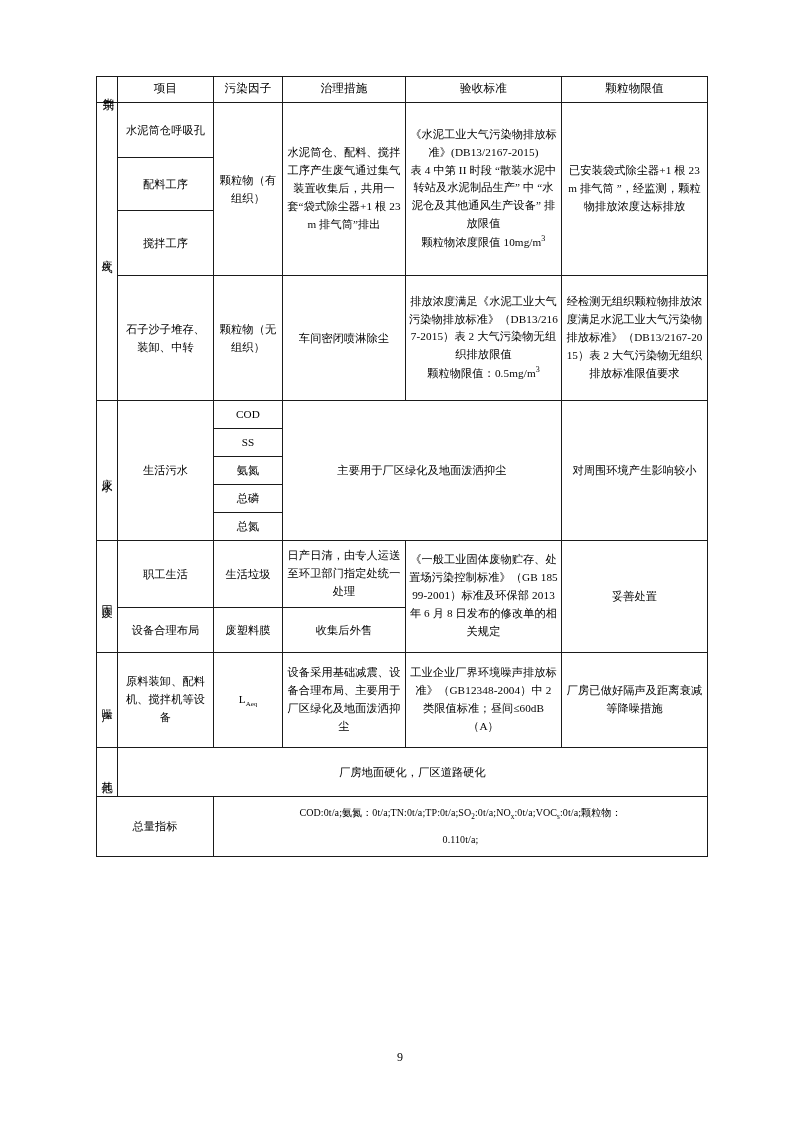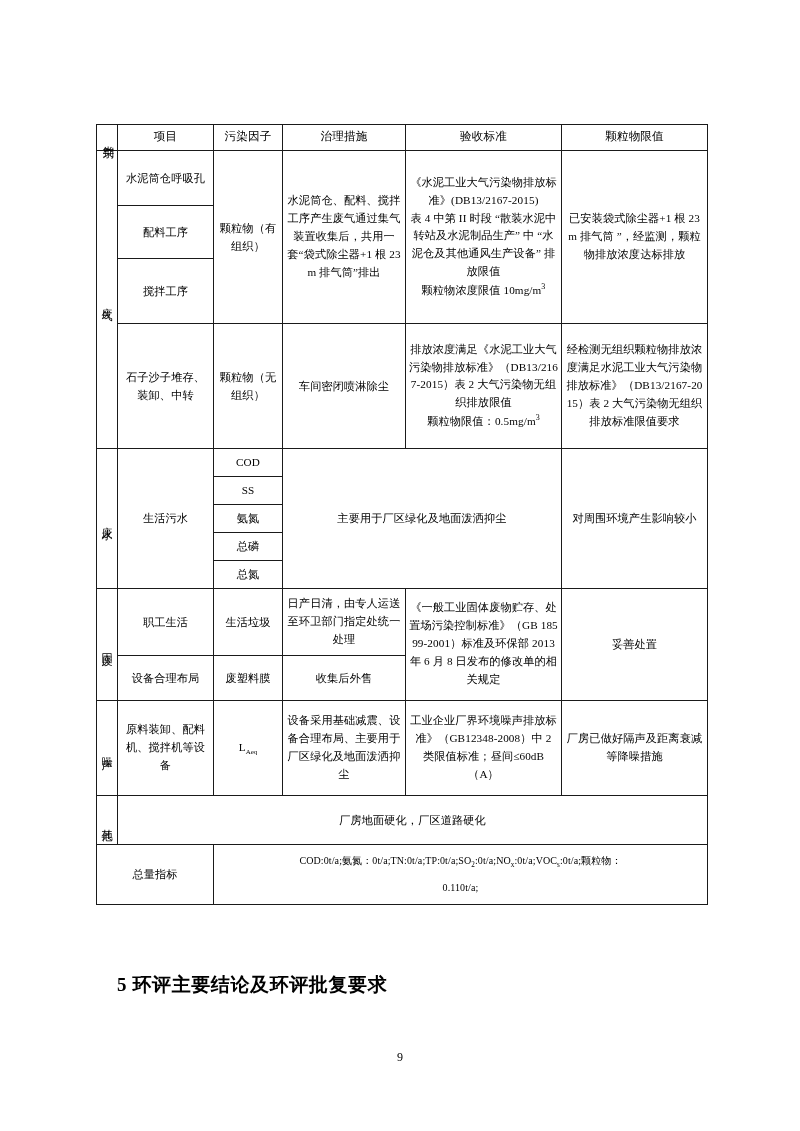--- a/index.html
+++ b/index.html
@@ -27,21 +27,20 @@
     left: 96px;
     top: 76px;
     width: 612px;
   }
   table.env-table {
     border-collapse: collapse;
     width: 612px;
     table-layout: fixed;
     font-size: 11.2px;
     line-height: 1.62;
-    margin-top: 48px;
   }
   table.env-table td, table.env-table th {
     border: 1px solid #1a1a1a;
     padding: 3px 3px;
     text-align: center;
     vertical-align: middle;
     font-weight: normal;
     word-break: break-all;
     letter-spacing: 0.1px;
   }
@@ -193,21 +192,21 @@
         <td>收集后外售</td>
       </tr>
 
       <tr>
         <td class="cat-cell">
           <span class="vert">噪声</span>
         </td>
         <td style="height:88px" class="tight">原料装卸、配料机、搅拌机等设备</td>
         <td><span>L</span><span class="lbl-sub">Aeq</span></td>
         <td class="tight">设备采用基础减震、设备合理布局、主要用于厂区绿化及地面泼洒抑尘</td>
-        <td class="tight">工业企业厂界环境噪声排放标准》（GB12348-2008）中 2 类限值标准；昼间≤60dB（A）</td>
+        <td class="tight">工业企业厂界环境噪声排放标准》（GB12348-2004）中 2 类限值标准；昼间≤60dB（A）</td>
         <td class="tight">厂房已做好隔声及距离衰减等降噪措施</td>
       </tr>
 
       <tr>
         <td class="cat-cell">
           <span class="vert">其他</span>
         </td>
         <td colspan="5" class="other-text" style="height:42px">厂房地面硬化，厂区道路硬化</td>
       </tr>
 
@@ -216,17 +215,16 @@
         <td colspan="4" class="total-text">
           <div><span>COD:0t/a;氨氮：0t/a;TN:0t/a;TP:0t/a;SO</span><span class="sub">2</span><span>:0t/a;NO</span><span class="sub">x</span><span>:0t/a;VOC</span><span class="sub">s</span><span>:0t/a;颗粒物：</span></div>
           <div>0.110t/a;</div>
         </td>
       </tr>
 
       </tbody>
     </table>
   </div>
 
-  <div class="section-heading">5 环评主要结论及环评批复要求</div>
 
   <div class="page-number">9</div>
 
 </div>
 
 </body></html>

